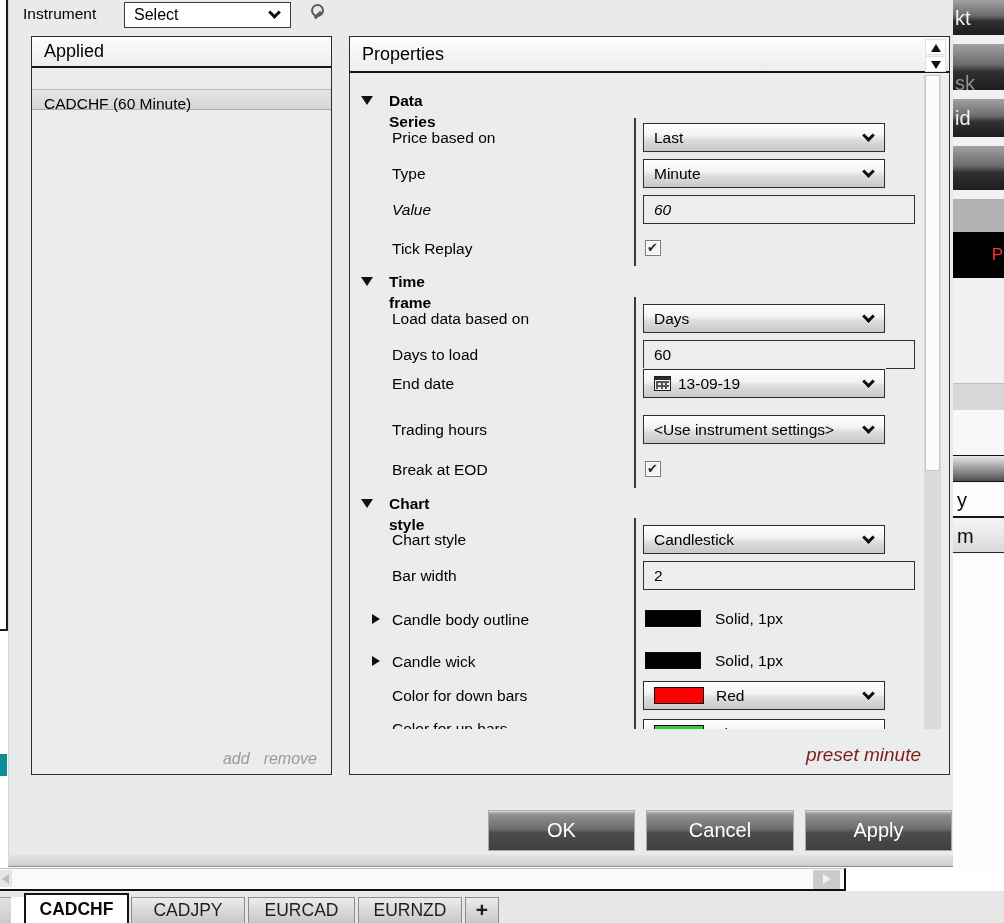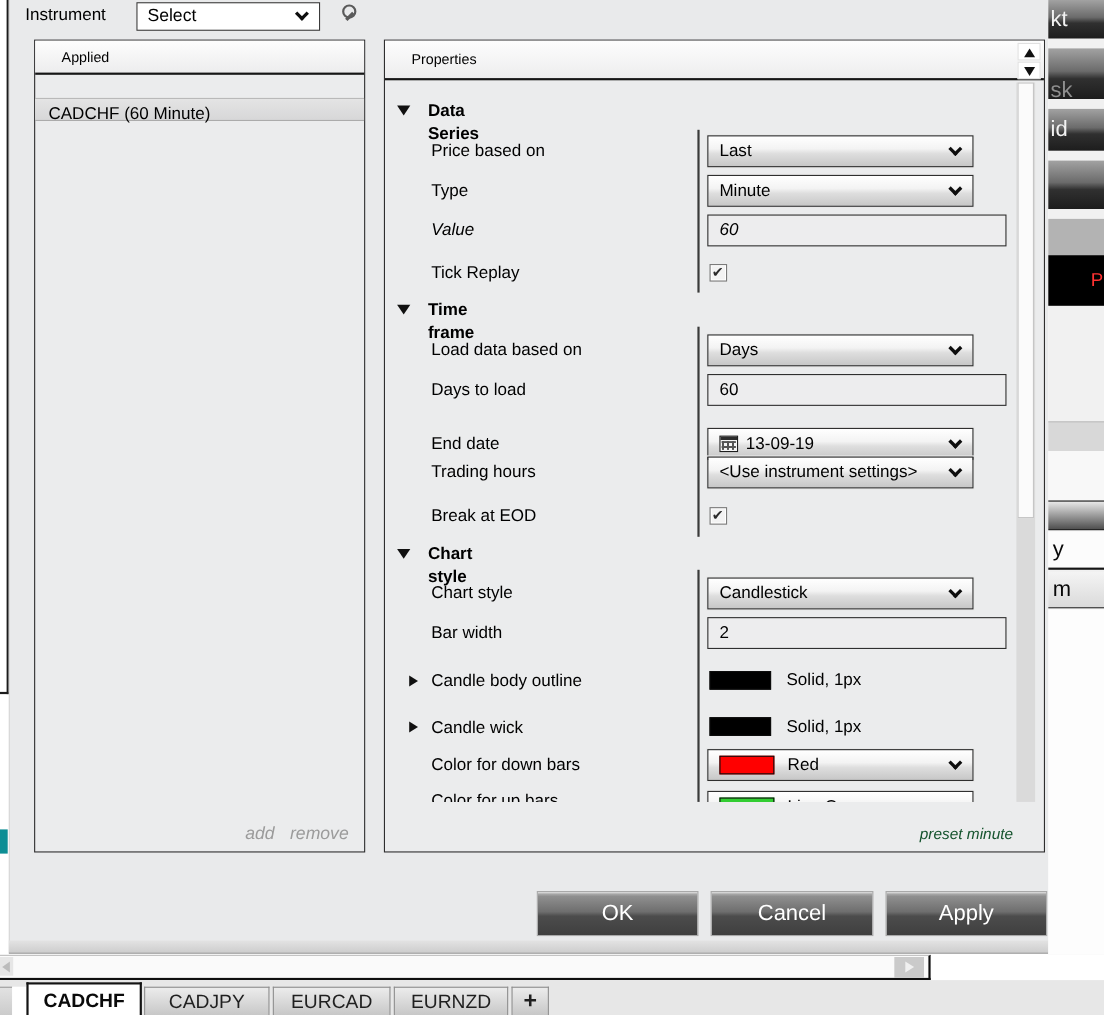--- a/index.html
+++ b/index.html
@@ -29,21 +29,21 @@
   .search-icon { position:absolute; left:295px; top:3px; width:24px; height:24px; cursor:pointer; }
   .search-icon .lens { position:absolute; left:7px; top:1px; width:13px; height:13px; border:2px solid #5a5a5a; border-radius:50%; }
   .search-icon .handle { position:absolute; left:2px; top:14px; width:9px; height:2.5px; background:#5a5a5a; transform:rotate(135deg); transform-origin:right center; }
 
   
   .panel { position:absolute; background:#ebeced; border:1px solid #2e2e2e; }
   .applied-panel { left:22px; top:36px; width:301px; height:739px; }
   .props-panel { left:340px; top:36px; width:601px; height:739px; }
   .panel-header { position:absolute; left:0; top:0; right:0; height:31px;
       background:linear-gradient(180deg,#fdfdfd,#ededee); border-bottom:2px solid #161616; }
-  .panel-header .ph-text { position:absolute; left:24px; top:0; line-height:29px; font-size:13px; color:#000; }
+  .panel-header .ph-text { position:absolute; left:12px; top:0; line-height:29px; font-size:18px; color:#000; }
 
   .applied-item { position:absolute; left:0; top:52px; right:0; height:21px;
       background:linear-gradient(180deg,#e4e4e4,#d7d7d8); border-top:1px solid #b9b9b9; border-bottom:1px solid #ababab; cursor:pointer; }
   .applied-item span { position:absolute; left:12px; line-height:28px; font-size:15.5px; color:#000; }
   .add-remove { position:absolute; right:14px; bottom:6px; font-size:16px; font-style:italic; color:#9b9b9b; }
   .add-remove span { cursor:pointer; }
   .add-remove .sep { display:inline-block; width:14px; }
 
   
   .props-scrollbtn { position:absolute; width:21px; height:16px; right:3px; background:#ffffff; border:1px solid #e0e0e0; cursor:pointer; }
@@ -87,21 +87,21 @@
 
   .swatch { position:absolute; border:1px solid #0c0c0c; }
   .line-swatch { left:295px; top:5px; width:56px; height:17px; }
   .line-style-text { position:absolute; left:365px; top:0; line-height:27px; font-size:15.5px; color:#000; }
   .dd-swatch { position:absolute; left:10px; top:5px; width:50px; height:17px; }
   .field-dd .dd-text.after-swatch { left:72px; }
 
   .props-scrollbar { position:absolute; left:574px; top:38px; width:17px; height:654px; background:#dadada; }
   .props-thumb { position:absolute; left:1px; top:0; width:15px; height:396px; background:#fbfbfb;
       border:1px solid #c6c6c6; cursor:pointer; }
-  .preset-label { position:absolute; right:28px; bottom:8px; font-size:14px; font-style:italic; color:#14532d; }
+  .preset-label { position:absolute; right:28px; bottom:8px; font-size:19px; font-style:italic; color:#7f1d1d; }
 
   
   .dlg-btn { position:absolute; top:810px; height:41px; border:1px solid #a9a9a9; cursor:pointer;
       background:linear-gradient(180deg,#bebebe 0%,#8f8f8f 10%,#6e6e6e 46%,#4c4c4c 56%,#3f3f3f 100%);
       box-shadow:inset 0 1px 0 #d9d9d9; color:#ffffff; font-size:20px; text-align:center; line-height:39px; }
   .btn-ok { left:479px; width:147px; }
   .btn-cancel { left:637px; width:148px; }
   .btn-apply { left:796px; width:147px; }
 
   
@@ -236,21 +236,21 @@
           </div>
         </div>
 
         <div class="prow" style="top:265px;">
           <span class="plabel">Days to load</span>
           <div class="field-input">
             <span class="in-text">60</span>
           </div>
         </div>
 
-        <div class="prow" style="top:314px;">
+        <div class="prow" style="top:294px;">
           <span class="plabel">End date</span>
           <div class="field-dd">
             <span class="cal-icon">
               <span class="cal-top"></span>
               <span class="cal-grid"></span>
             </span>
             <span class="dd-text with-icon">13-09-19</span>
             <span class="caret"></span>
           </div>
         </div>

